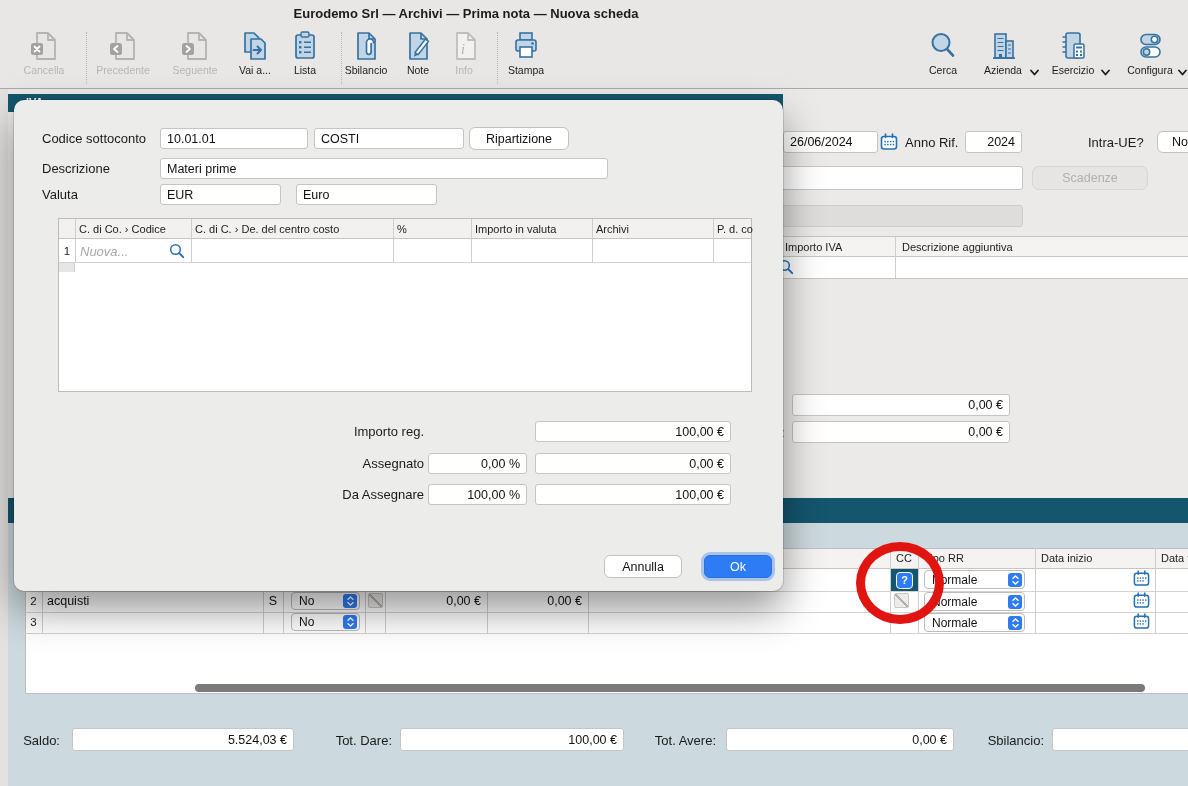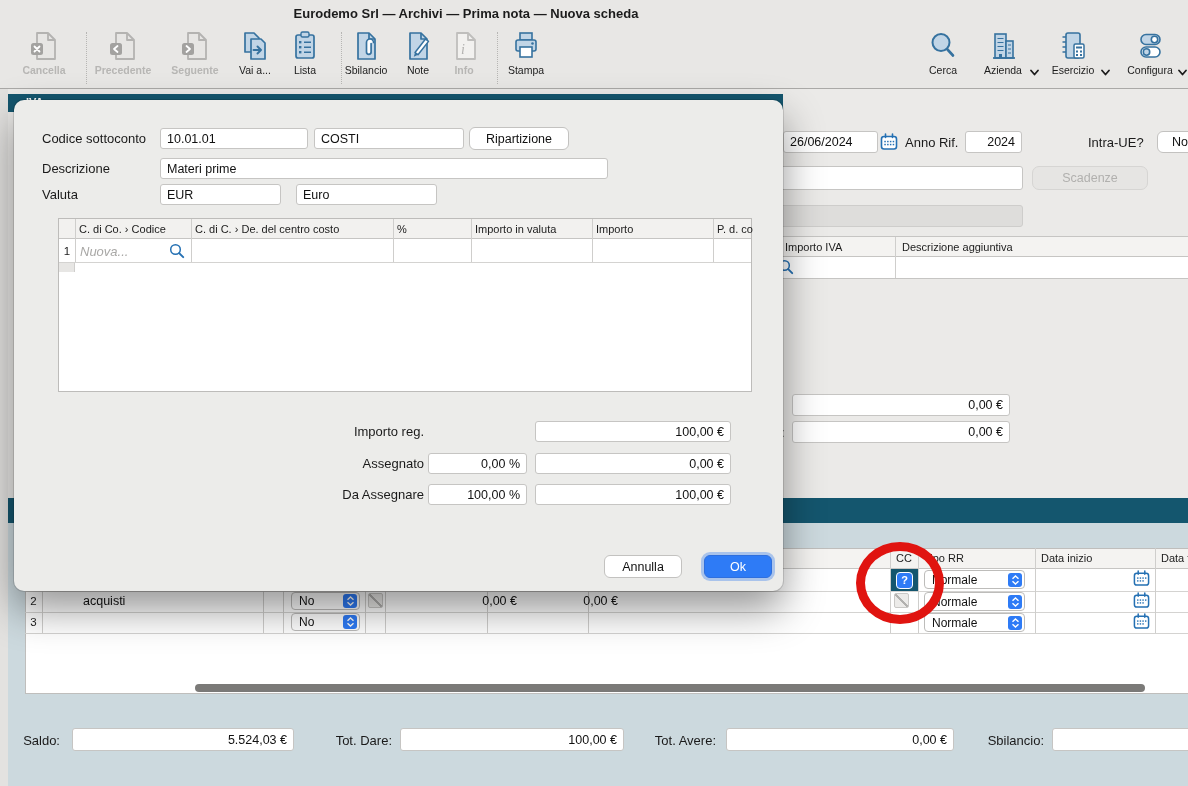--- a/index.html
+++ b/index.html
@@ -6,21 +6,21 @@
   body { font-family:"Liberation Sans", sans-serif; background:#555; }
   .stage { position:relative; width:1188px; height:786px; background:#ebeae8;
            overflow:hidden; font-family:"Liberation Sans", sans-serif; }
   .abs { position:absolute; }
   
   .titlebar { left:0; top:0; width:1188px; height:26px; background:#e8e7e5; }
   .title { left:0; top:6px; width:932px; text-align:center; font-size:13px; font-weight:bold; color:#1b1b1b; }
   .toolbar { left:0; top:26px; width:1188px; height:63px; background:#e8e7e5; border-bottom:1px solid #aaa9a7; }
   .tb-btn { position:absolute; top:3px; width:76px; display:flex; flex-direction:column; align-items:center; gap:1px; cursor:default; }
   .tb-label { font-size:10.5px; color:#1c1c1c; white-space:nowrap; }
-  .tb-label.dis { color:#b7b6b4;font-weight:bold; }
+  .tb-label.dis { color:#b7b6b4; }
   .tb-sep { position:absolute; top:6px; width:1px; height:52px; border-left:1px dotted #b7b6b4; }
   .ticon { width:34px; height:34px; }
   .edge-frag { left:0; top:67px; width:7px; overflow:hidden; font-size:10.5px; color:#b7b6b4; }
   
   .field { background:#fff; border:1px solid #c6c5c3; border-radius:3px; font-size:12.5px; color:#111;
            display:flex; align-items:center; padding:0 6px; }
   .field.right { justify-content:flex-end;padding-left:35px; }
   .lbl { font-size:13px; color:#1a1a1a; white-space:nowrap; }
   .lbl.right { text-align:right; }
   .btn { background:#fff; border:1px solid #c3c2c0; border-radius:6px; font-size:12.5px; color:#111;
@@ -31,21 +31,21 @@
   .select { background:#fff; border:1px solid #bdbcba; border-radius:4px; font-size:12px; color:#111;
             display:flex; align-items:center; justify-content:space-between; padding-left:7px; }
   .arrows { width:14px; height:14px; background:#2e7bf6; border-radius:3px; margin-right:2px;
             display:flex; align-items:center; justify-content:center; flex:none; }
   .teal { background:#14566e; }
   .slashbox { border:1px solid #c9c8c6; border-radius:2px;
               background:linear-gradient(to top right, transparent 45%, #b2b1af 45%, #b2b1af 55%, transparent 55%), #ecebe9; }
   .qbtn { width:17px; height:17px; background:#2e7bf6; border:1.5px solid #fff; border-radius:4px;
           color:#fff; font-weight:bold; font-size:11px; display:flex; align-items:center; justify-content:center; }
   .cell-num { font-size:11.5px; color:#222; text-align:center; }
-  .cell-txt { font-size:12.5px; color:#111; white-space:nowrap;margin-left:36px; }
+  .cell-txt { font-size:12.5px; color:#111; white-space:nowrap; }
   .hdr-txt { font-size:11px; color:#1c1c1c; white-space:nowrap; }
   .vline { width:1px; background:#cfcecc; }
   .hline { height:1px; background:#d4d3d1; }
   
   .dialog { left:14px; top:100px; width:769px; height:491px; background:#ececea; border-radius:10px;
             box-shadow:0 18px 40px rgba(0,0,0,.42), 0 0 0 1px rgba(0,0,0,.12); z-index:10; }
   .dialog .abs { position:absolute; }
   .grid { background:#fff; border:1px solid #bdbcba; }
   .grid-head { background:#f2f1ef; border-bottom:1px solid #c6c5c3; }
   .placeholder { font-size:13px; font-style:italic; color:#a9a8a6; }
@@ -409,21 +409,21 @@
       <div class="abs vline" style="left:16px;top:0;height:43px"></div>
       <div class="abs vline" style="left:132px;top:0;height:43px"></div>
       <div class="abs vline" style="left:334px;top:0;height:43px"></div>
       <div class="abs vline" style="left:412px;top:0;height:43px"></div>
       <div class="abs vline" style="left:533px;top:0;height:43px"></div>
       <div class="abs vline" style="left:654px;top:0;height:43px"></div>
       <span class="abs hdr-txt" style="left:20px;top:4px">C. di Co. › Codice</span>
       <span class="abs hdr-txt" style="left:136px;top:4px">C. di C. › De. del centro costo</span>
       <span class="abs hdr-txt" style="left:338px;top:4px">%</span>
       <span class="abs hdr-txt" style="left:416px;top:4px">Importo in valuta</span>
-      <span class="abs hdr-txt" style="left:537px;top:4px">Importo</span>
+      <span class="abs hdr-txt" style="left:537px;top:4px">Archivi</span>
       <span class="abs hdr-txt" style="left:658px;top:4px">P. d. co</span>
       <span class="abs cell-num" style="left:0;top:26px;width:16px">1</span>
       <span class="abs placeholder" style="left:21px;top:25px">Nuova...</span>
       <svg class="abs" style="left:110px;top:24px" width="16" height="16" viewBox="0 0 16 16">
         <circle cx="6.5" cy="6.5" r="4.8" fill="none" stroke="#2470b3" stroke-width="1.5"></circle>
         <path d="M10.2 10.2l4 4" stroke="#2470b3" stroke-width="1.9" stroke-linecap="round"></path>
       </svg>
       <div class="abs" style="left:0;top:44px;width:16px;height:9px;background:#e7e6e4;border-right:1px solid #cfcecc"></div>
     </div>
 

